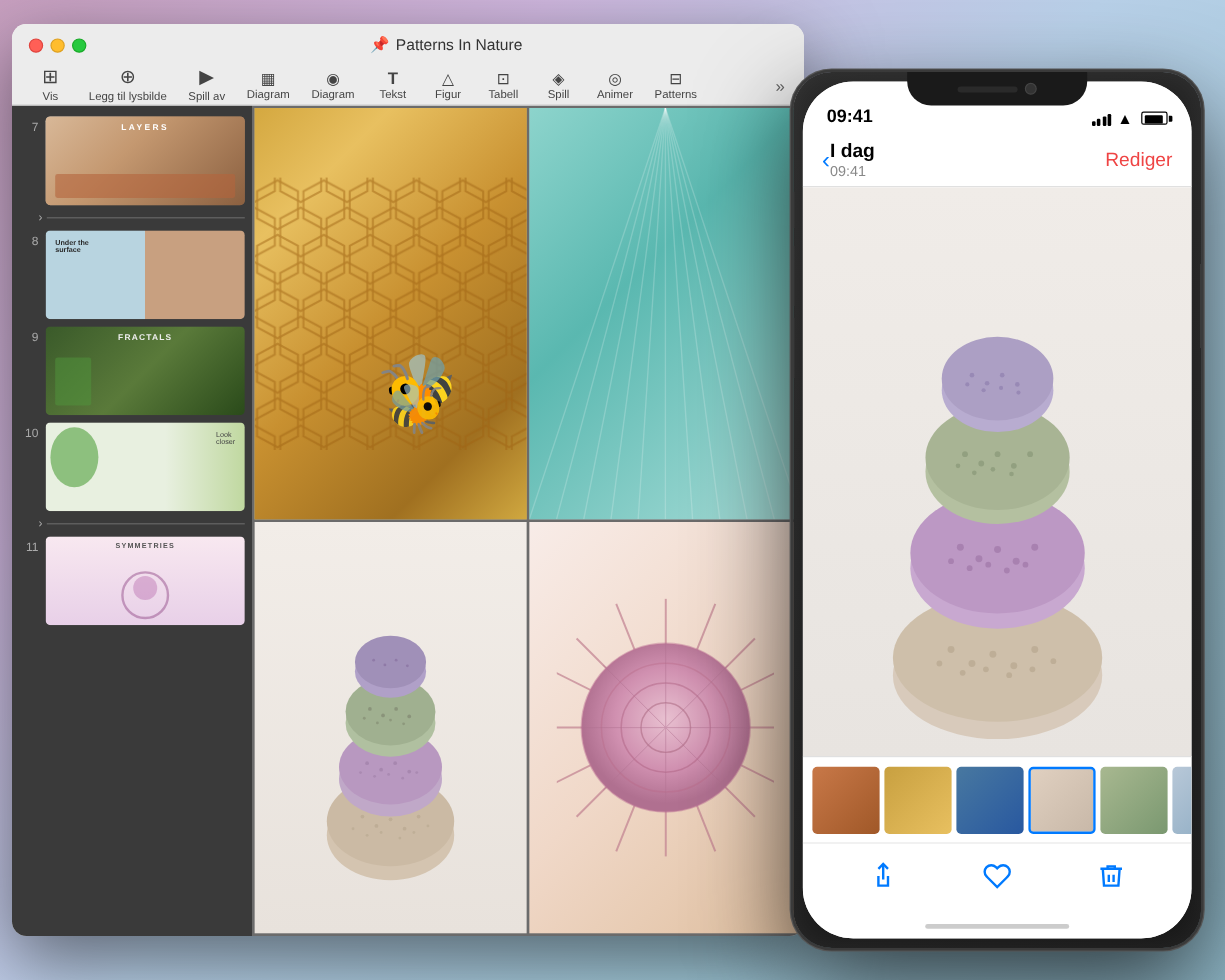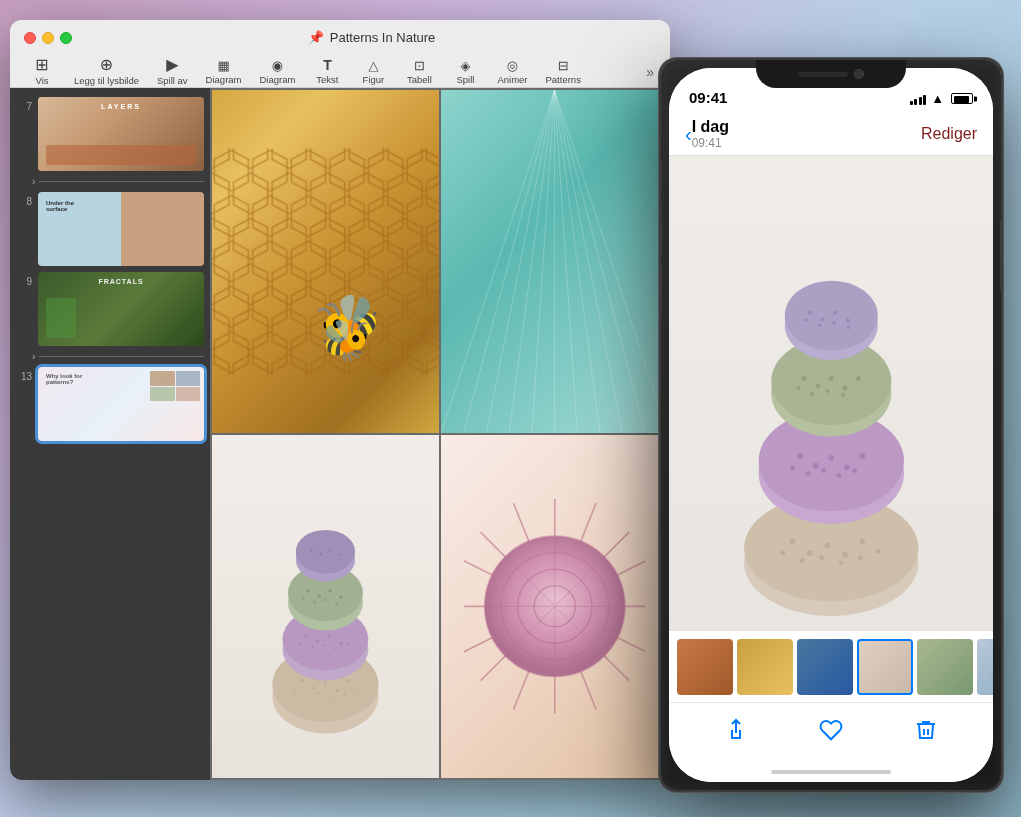--- a/index.html
+++ b/index.html
@@ -242,21 +242,21 @@
       top: 60px;
       width: 340px;
       height: 730px;
       z-index: 10;
     }
 
     .iphone-body {
       width: 100%;
       height: 100%;
       background: linear-gradient(145deg, #2a2a2a, #1a1a1a);
-      border-radius: 16px;
+      border-radius: 32px;
       box-shadow:
         0 0 0 2px #3a3a3a,
         0 0 0 3px #555,
         0 30px 80px rgba(0,0,0,0.7),
         inset 0 0 20px rgba(255,255,255,0.05);
       position: relative;
       overflow: hidden;
       display: flex;
       flex-direction: column;
     }
@@ -411,21 +411,21 @@
       font-weight: 600;
       color: #000;
     }
 
     .nav-subtitle {
       font-size: 12px;
       color: #888;
     }
 
     .nav-edit {
-      color: #7f1d1d;
+      color: #ef4444;
       font-size: 16px;
       cursor: pointer;
     }
 
     
     .iphone-photo-main {
       flex: 1;
       position: relative;
       overflow: hidden;
       background: #f8f8f8;
@@ -727,42 +727,47 @@
       <div class="slide-item">
         <div class="slide-number">9</div>
         <div class="slide-thumb">
           <div class="thumb-inner s9-bg">
             <div class="thumb-9-title">FRACTALS</div>
             <div style="position:absolute;bottom:8px;left:8px;width:30px;height:40px;background:rgba(80,150,60,0.5);border-radius:2px;"></div>
           </div>
         </div>
       </div>
 
+      <div class="slide-item">
+        <div class="slide-number">10</div>
+        <div class="slide-thumb">
+          <div class="thumb-inner s10-bg">
+            <div style="position:absolute;left:4px;top:4px;width:40px;height:50px;background:rgba(80,160,60,0.6);border-radius:50% 50% 50% 50%;"></div>
+            <div class="s10-text">Look<br>closer</div>
+          </div>
+        </div>
+      </div>
 
       <div class="slide-divider">
         <span class="divider-chevron">›</span>
         <div class="divider-line"></div>
       </div>
 
-
-
-      <div class="slide-item selected">
-        <div class="slide-number">13</div>
+      <div class="slide-item">
+        <div class="slide-number">11</div>
         <div class="slide-thumb">
-          <div class="thumb-inner s13-bg">
-            <div class="thumb-13-title">Why look for<br>patterns?</div>
-            <div style="position:absolute;right:4px;top:4px;width:50px;height:30px;display:grid;grid-template-columns:1fr 1fr;gap:1px;">
-              <div style="background:rgba(180,140,100,0.7);border-radius:1px;"></div>
-              <div style="background:rgba(140,160,180,0.7);border-radius:1px;"></div>
-              <div style="background:rgba(160,180,140,0.7);border-radius:1px;"></div>
-              <div style="background:rgba(200,160,140,0.7);border-radius:1px;"></div>
-            </div>
+          <div class="thumb-inner s11-bg">
+            <div class="thumb-11-title">SYMMETRIES</div>
+            <div style="position:absolute;left:50%;top:50%;transform:translate(-50%,-20%);width:40px;height:40px;border-radius:50%;border:2px solid rgba(150,80,140,0.5);"></div>
+            <div style="position:absolute;left:50%;top:50%;transform:translate(-50%,-20%);width:20px;height:20px;border-radius:50%;background:rgba(180,100,170,0.4);"></div>
           </div>
         </div>
       </div>
+
+
 
     </div>
 
     <div class="canvas-area">
 
       <div class="canvas-image">
         <div class="canvas-img-container bee-img">
           <div style="position:absolute;inset:0;background:linear-gradient(135deg, #d4a840 0%, #e8c060 20%, #c89030 50%, #a07020 80%, #d0a840 100%);"></div>
 
           <svg style="position:absolute;inset:0;width:100%;height:100%;opacity:0.6;" viewBox="0 0 200 200">

